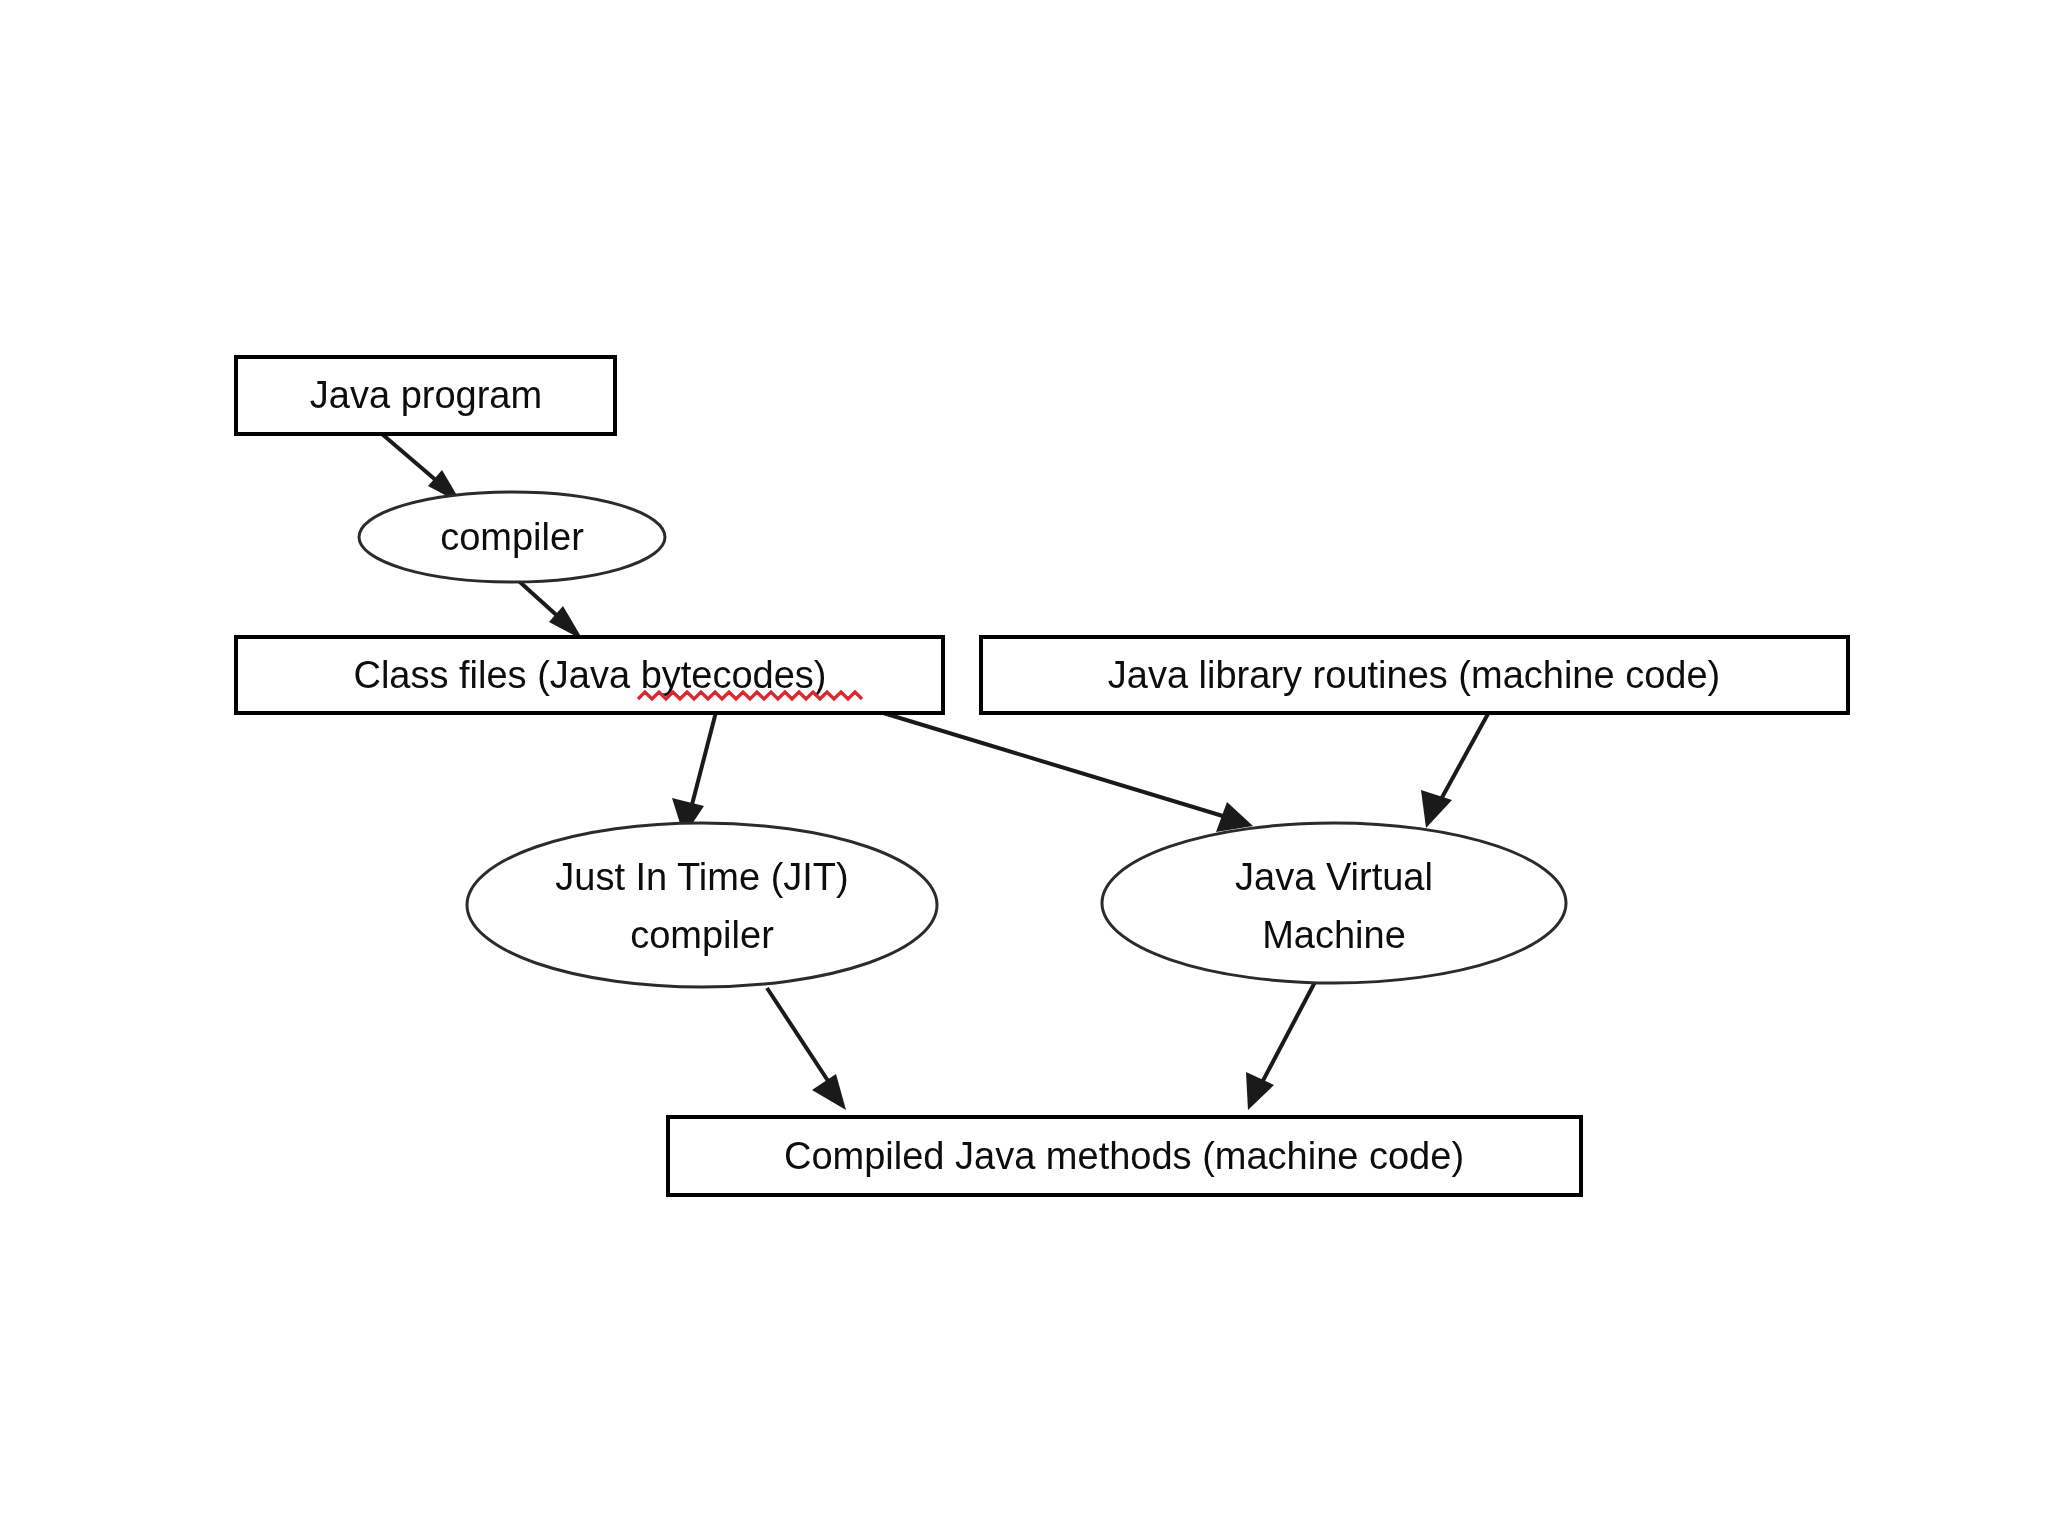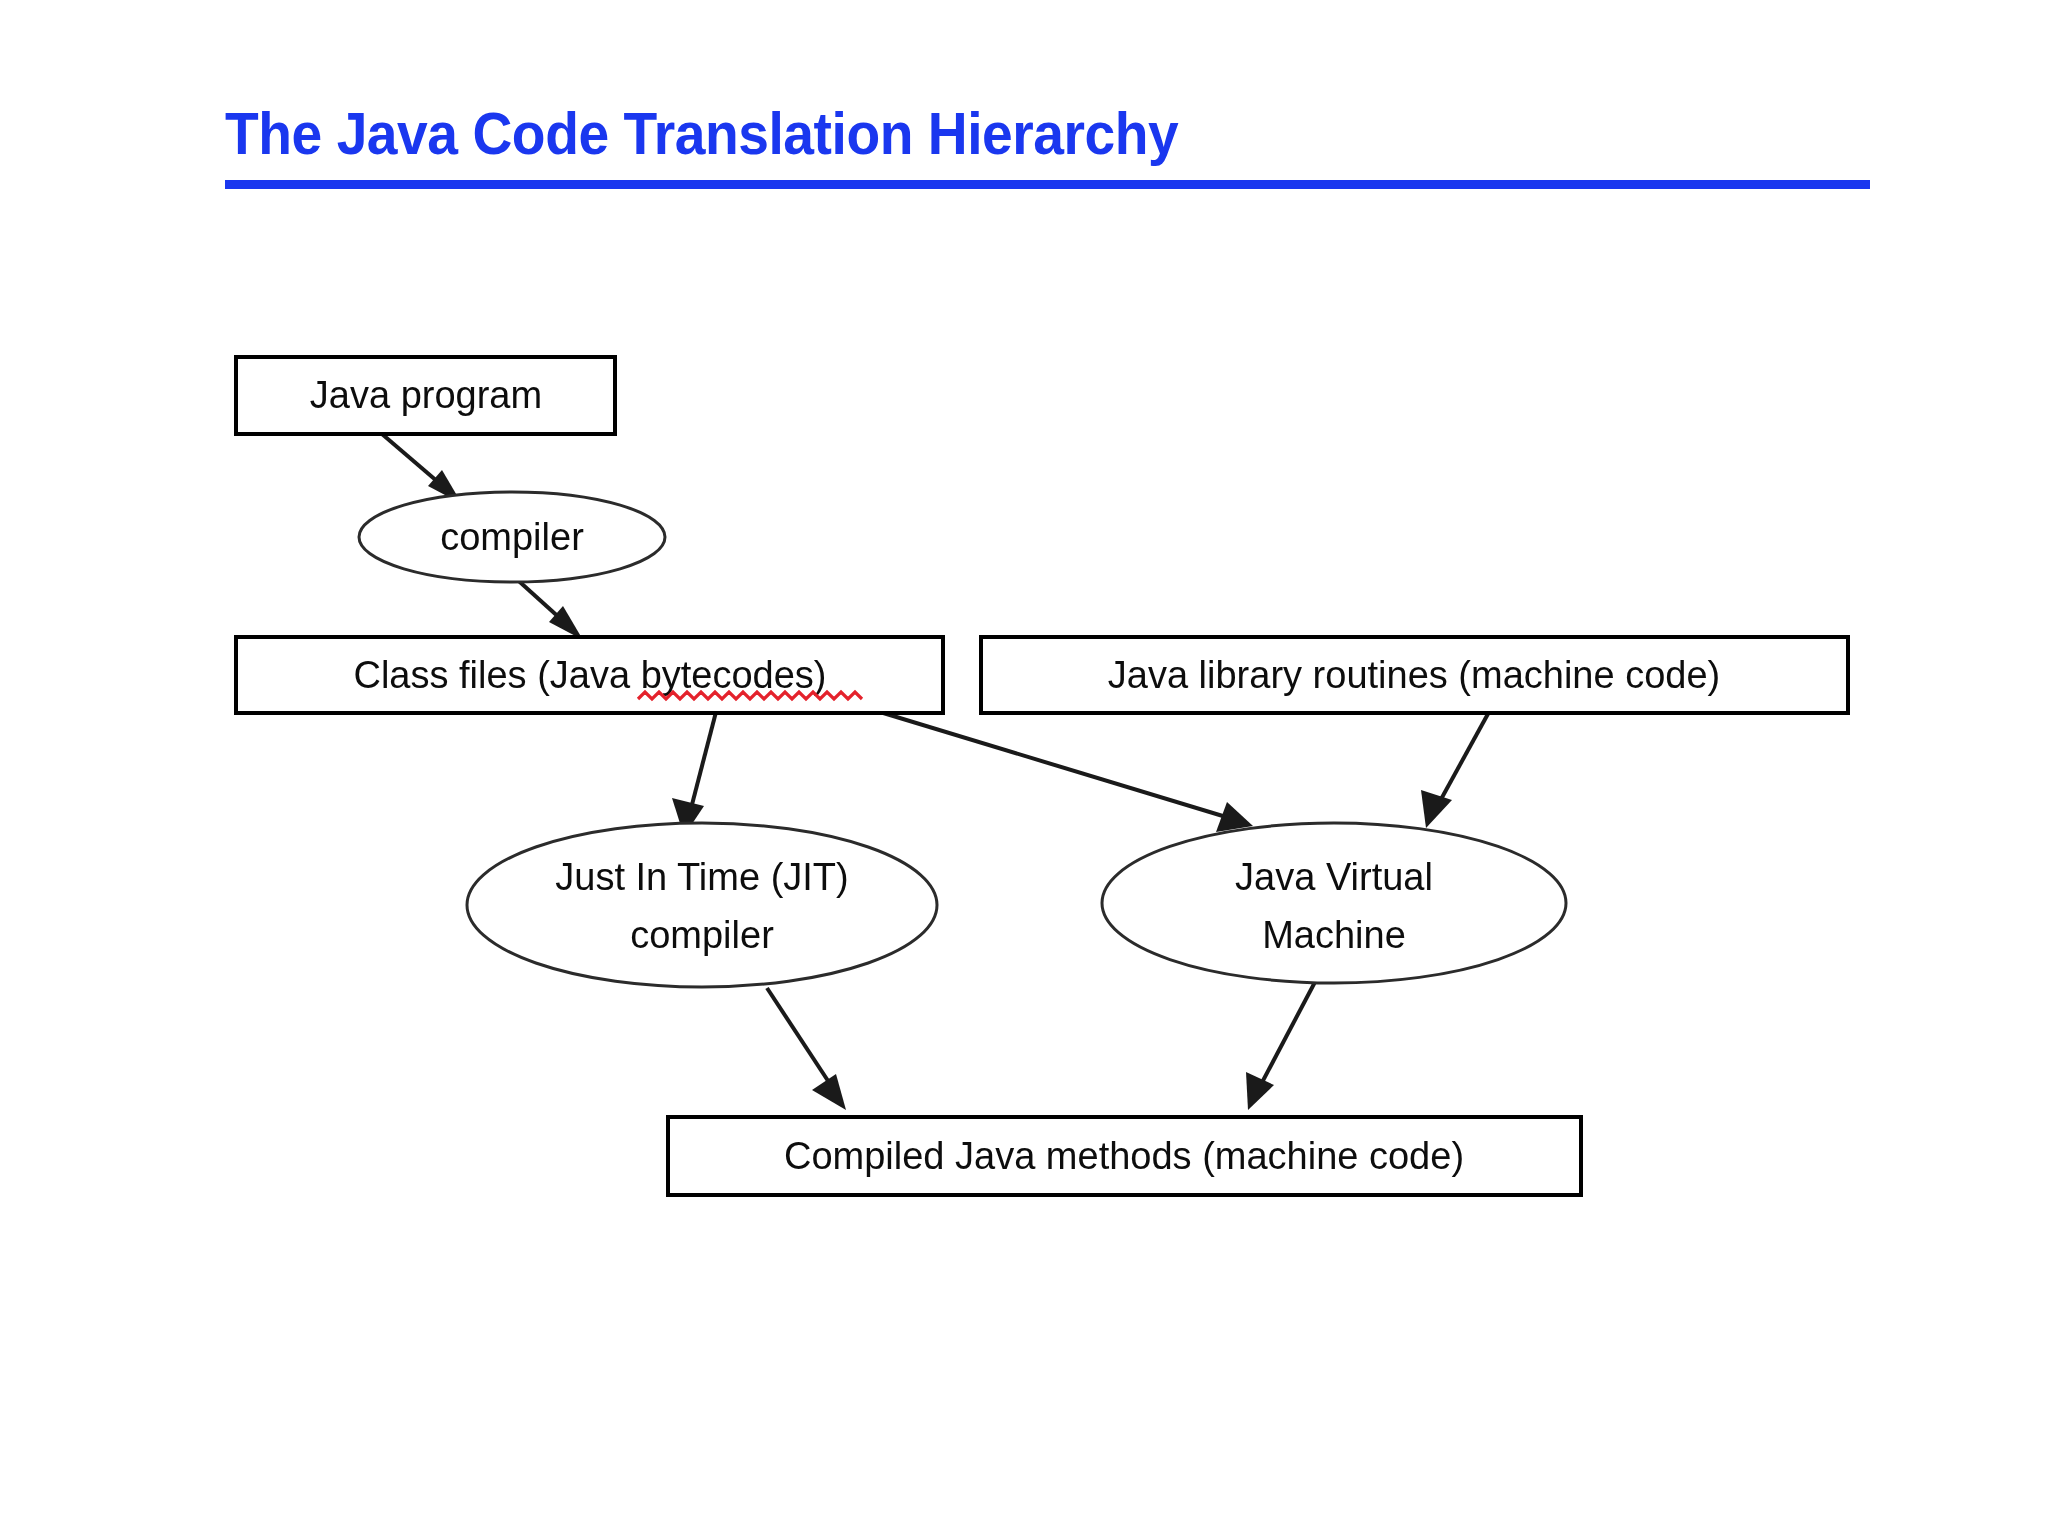--- a/index.html
+++ b/index.html
@@ -87,24 +87,20 @@
     stroke: #e4222c;
     stroke-width: 3.2;
     fill: none;
   }
 </style>
 </head>
 <body>
 
 <div id="slide">
 
-  <div id="title-block">
-    <div id="page-title">The Java Code Translation Hierarchy</div>
-    <div id="title-rule"></div>
-  </div>
 
   <svg id="diagram-svg" viewBox="0 0 2048 1536">
 
     <g>
       <line class="edge-line" x1="382" y1="434" x2="452" y2="494"></line>
       <polygon class="arrow-head" points="462,504 428,486 442,470"></polygon>
     </g>
 
     <g>
       <line class="edge-line" x1="511" y1="574" x2="573" y2="630"></line>

